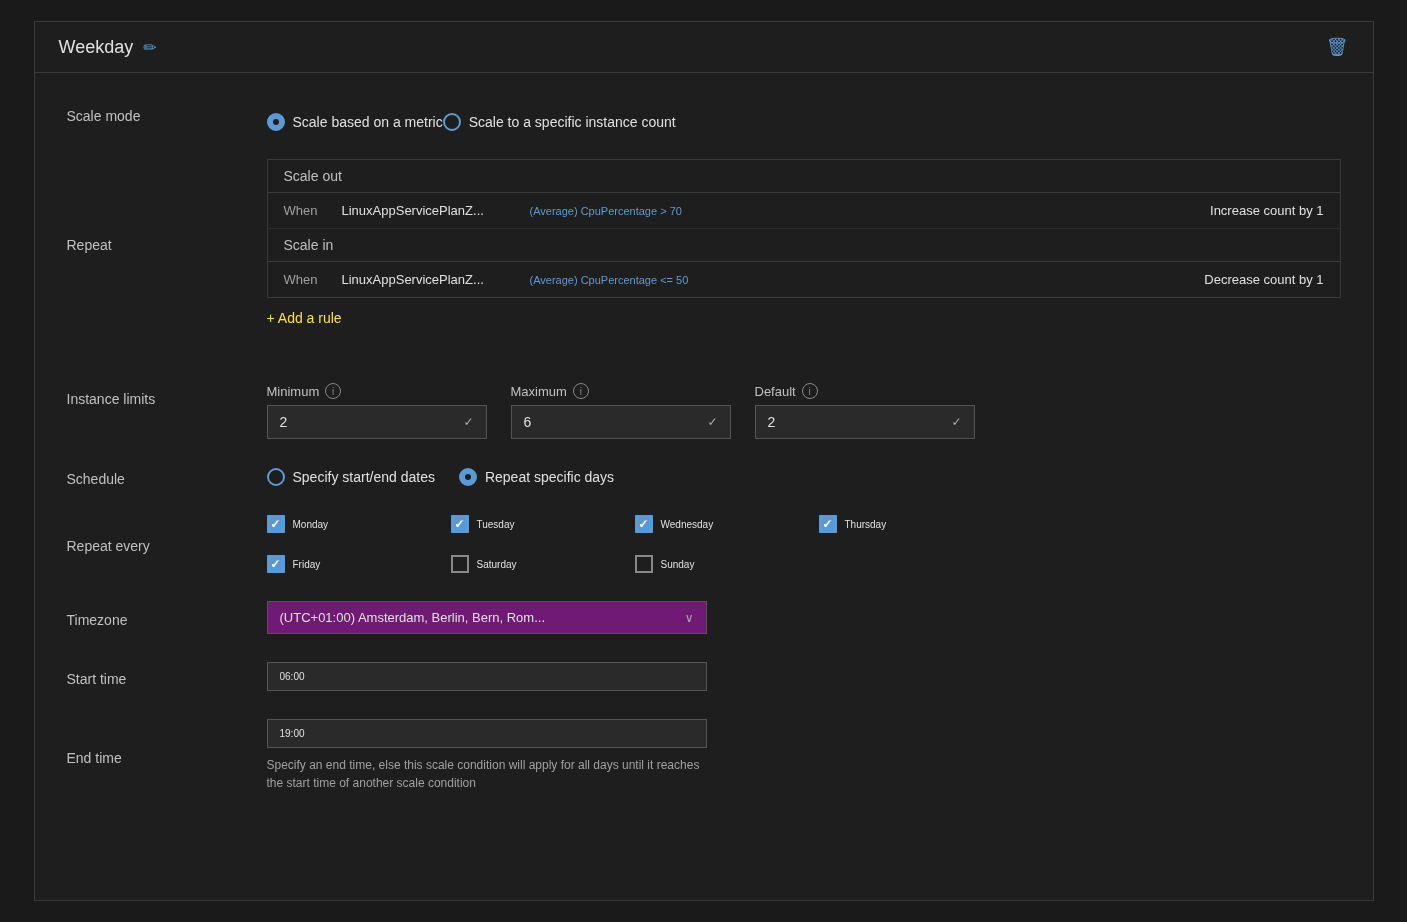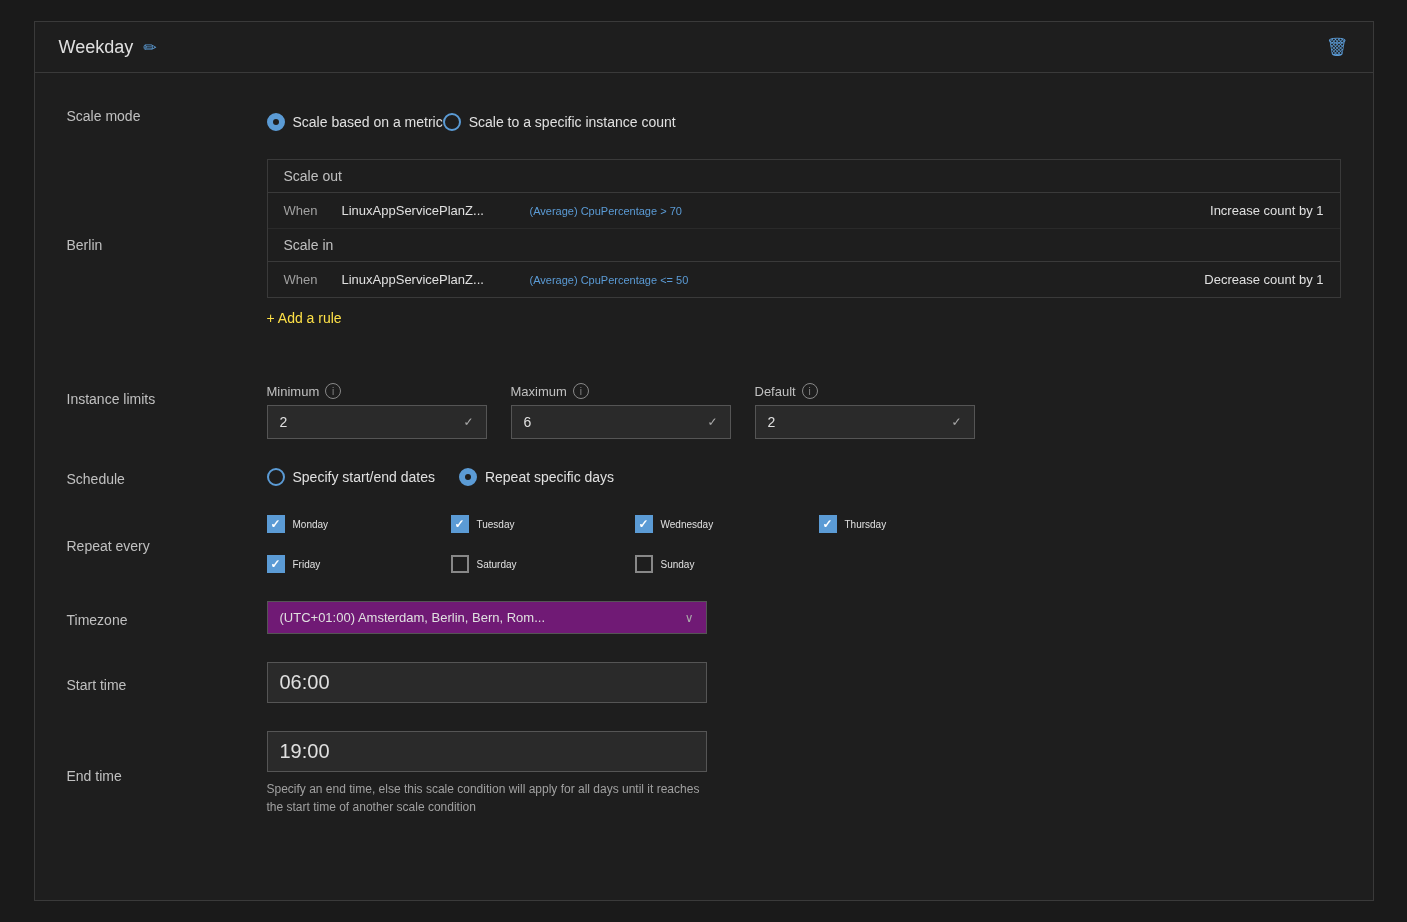--- a/index.html
+++ b/index.html
@@ -251,21 +251,21 @@
       justify-content: space-between;
       cursor: pointer;
     }
     
     .time-input {
       width: 440px;
       background: #2a2a2a;
       border: 1px solid #555;
       color: #e0e0e0;
       padding: 8px 12px;
-      font-size: 20px;
+      font-size: 10px;
     }
     .hint-text {
       font-size: 12px;
       color: #a0a0a0;
       margin-top: 8px;
       max-width: 440px;
       line-height: 1.5;
     }
     input[type="text"] {
       outline: none;
@@ -303,21 +303,21 @@
           </div>
           <div class="radio-option">
             <div class="radio-circle unselected"></div>
             <span class="radio-label">Scale to a specific instance count</span>
           </div>
         </div>
       </div>
     </div>
 
     <div class="form-row">
-      <div class="form-label">Berlin</div>
+      <div class="form-label">Repeat</div>
       <div class="form-content">
         <div class="rules-section">
 
           <div class="rules-group-header">Scale out</div>
 
           <div class="rule-row">
             <span class="rule-when">When</span>
             <span class="rule-resource">LinuxAppServicePlanZ...</span>
             <span class="rule-condition">(Average) CpuPercentage &gt; 70</span>
             <span class="rule-action">Increase count by 1</span>

